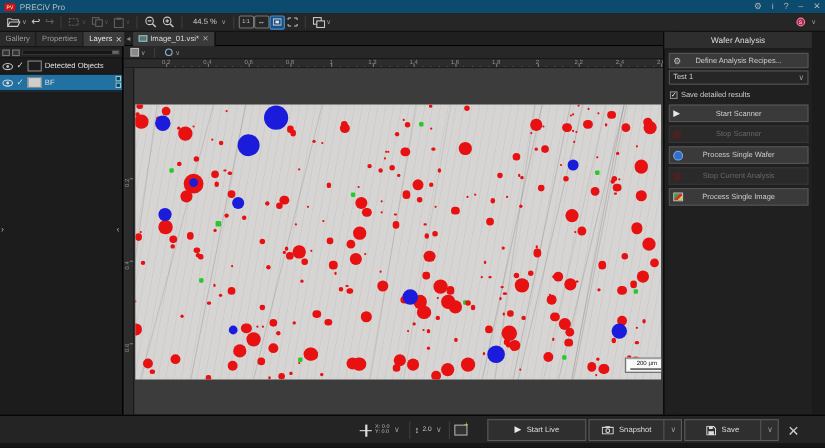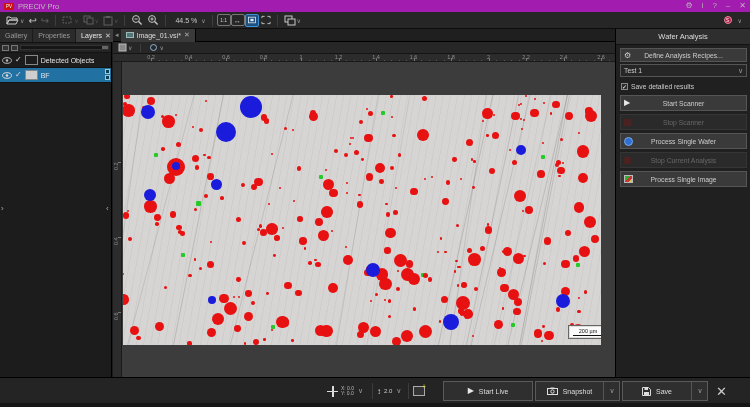--- a/index.html
+++ b/index.html
@@ -1,21 +1,21 @@
 <!DOCTYPE html>
 <html><head>
 <meta charset="utf-8">
 <style>
   * { margin:0; padding:0; box-sizing:border-box; }
   html,body { background:#000; }
   body { font-family:"Liberation Sans", sans-serif; }
   .app { position:relative; width:750px; height:407px; background:#1b1b1b; overflow:hidden; color:#ccc; }
 
   
-  .titlebar { position:absolute; left:0; top:0; width:750px; height:12px; background:#a21caf; display:flex; align-items:center; padding:0 4px; }
+  .titlebar { position:absolute; left:0; top:0; width:750px; height:12px; background:#0c4a6e; display:flex; align-items:center; padding:0 4px; }
   .logo { width:10px; height:7px; background:#c11; color:#fff; font-size:4.5px; line-height:7px; text-align:center; border-radius:1px; margin-right:4px; }
   .apptitle { font-size:7.5px; color:#bdbdbd; }
   .tb-right { margin-left:auto; display:flex; gap:9px; align-items:center; }
   .tb-ic { font-size:8px; color:#b5b5b5; line-height:10px; cursor:default; }
 
   
   .main-toolbar { position:absolute; left:0; top:12px; width:750px; height:17px; background:#262626; border-bottom:1px solid #0d0d0d; display:flex; align-items:center; padding:0 4px; }
   .ti { height:14px; display:flex; align-items:center; justify-content:center; padding:0 2px; color:#c8c8c8; }
   .ti svg { display:block; }
   .ti.disabled { opacity:.35; }
@@ -67,21 +67,21 @@
   .specimen { position:absolute; left:10px; top:33px; width:478px; height:250px; background:#d6d5d3; overflow:hidden;
       background-image:repeating-linear-gradient(100deg, rgba(0,0,0,0.035) 0 1px, transparent 1px 7px); }
   .dot { position:absolute; border-radius:50%; }
   .gdot { position:absolute; border-radius:1px; }
   .scratch { position:absolute; width:1px; height:320px; top:-30px; }
   .scalebar { position:absolute; width:40px; height:14px; background:#fafafa; border:1px solid #666; box-shadow:0 0 0 1px #ddd inset; display:flex; flex-direction:column; align-items:center; justify-content:center; gap:1px; }
   .scalebar .t { font-size:5.5px; color:#111; line-height:6px; }
   .scalebar .bar { width:30px; height:1px; background:#111; }
 
   
-  .right-panel { position:absolute; right:0; top:0; width:135px; height:348px; background:#202020; border-left:1px solid #000; }
+  .right-panel { position:absolute; right:12px; top:0; width:135px; height:348px; background:#202020; border-left:1px solid #000; }
   .rp-header { height:16px; background:#2e2e2e; border-bottom:1px solid #121212; display:flex; align-items:center; justify-content:center; font-size:7.5px; color:#ddd; }
   .rp-btn { position:absolute; left:4px; width:127px; height:14px; background:#3a3a3a; border:1px solid #555; display:flex; align-items:center; font-size:6.8px; color:#ccc; }
   .rp-btn .bi { position:absolute; left:3px; display:flex; align-items:center; }
   .rp-btn .bl { flex:1; text-align:center; }
   .rp-btn.tall { height:16px; }
   .rp-btn.disabled { opacity:.4; }
   .rp-select { position:absolute; left:4px; width:127px; height:13px; background:#262626; border:1px solid #555; display:flex; align-items:center; font-size:6.8px; color:#ccc; padding:0 3px; }
   .rp-select .sv { flex:1; }
   .rp-check { position:absolute; left:5px; display:flex; align-items:center; gap:3px; font-size:6.8px; color:#ccc; }
   .cbox { width:7px; height:7px; background:#2a2a2a; border:1px solid #888; color:#fff; font-size:6px; line-height:6px; text-align:center; }

